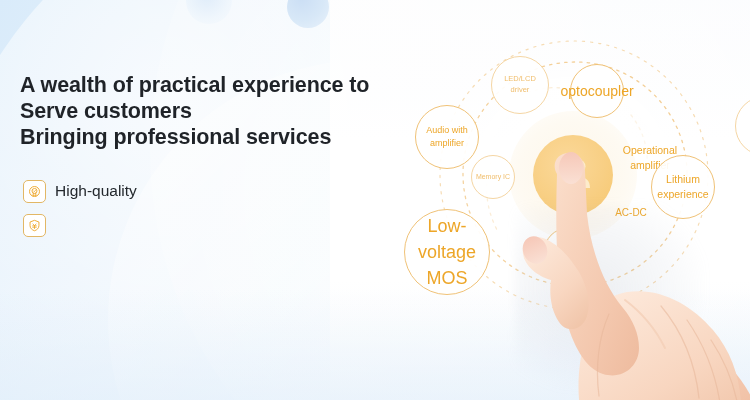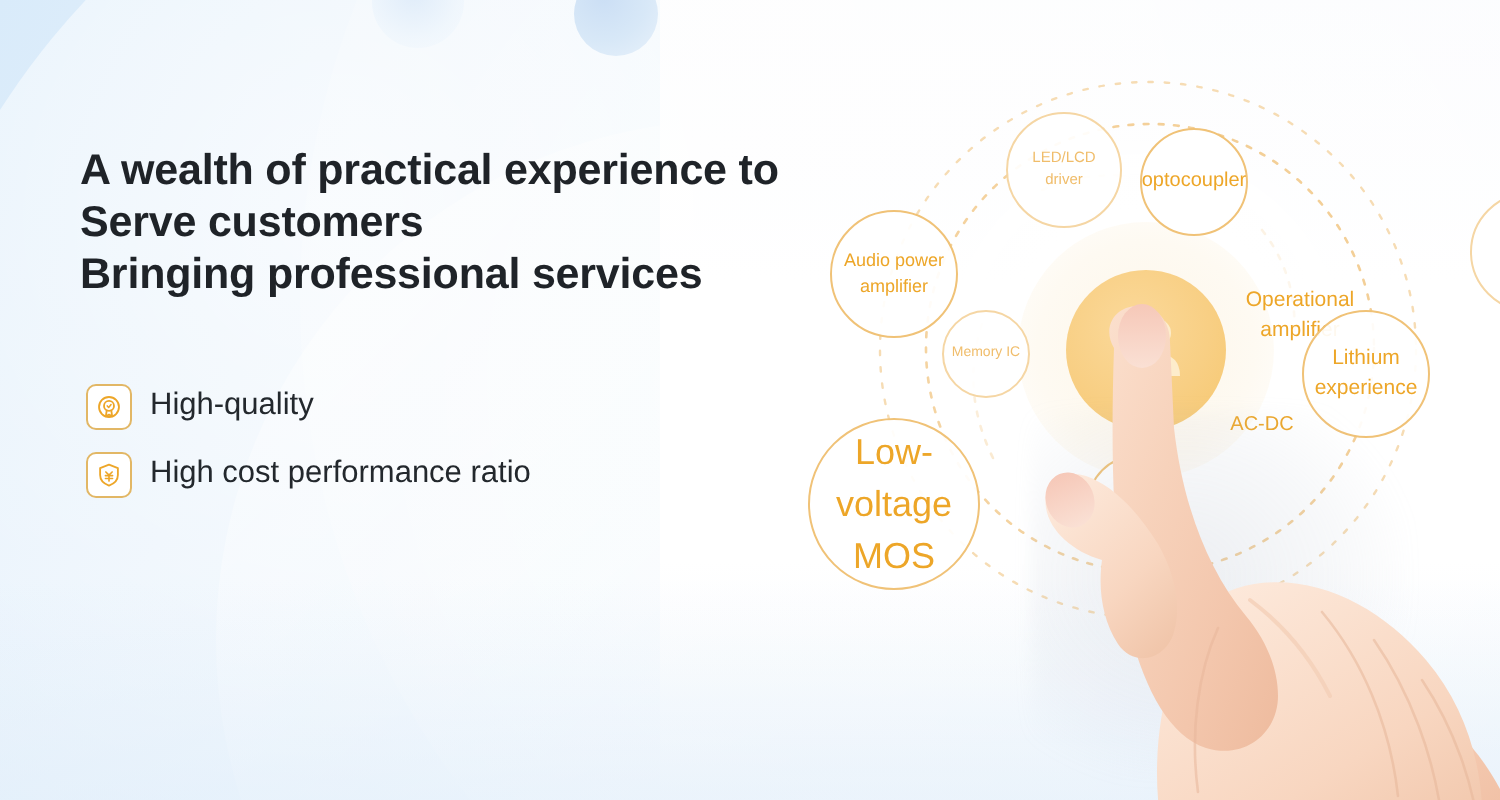--- a/index.html
+++ b/index.html
@@ -61,39 +61,39 @@
     background: linear-gradient(180deg, #fbfcfe 0%, #ffffff 35%, #ffffff 70%, #f4f8fc 100%);
   }
   .bg-bottom-wash {
     position: absolute;
     left: 0; bottom: 0;
     width: 750px; height: 110px;
     background: linear-gradient(180deg, rgba(228,240,251,0) 0%, rgba(223,237,250,.55) 100%);
   }
 
   
-  .copy { position: absolute; left: 40px; top: 72px; width: 380px; }
+  .copy { position: absolute; left: 20px; top: 72px; width: 380px; }
   .headline {
     color: #1f2328;
     font-weight: bold;
     font-size: 21.5px;
     line-height: 26px;
     letter-spacing: -0.1px;
     margin: 0;
     white-space: pre-line;
   }
   .subhead {
     color: #2c3238;
     font-size: 18px;
     line-height: 25px;
     margin: 16px 0 0 0;
     white-space: pre-line;
     font-weight: normal;
   }
-  .features { margin: 36px 0 0 3px; list-style: none; padding: 0; }
+  .features { margin: 24px 0 0 3px; list-style: none; padding: 0; }
   .feature {
     display: flex;
     align-items: center;
     height: 34px;
   }
   .feat-icon {
     width: 21px; height: 21px;
     flex: 0 0 21px;
     border: 1px solid #e2b765;
     border-radius: 5px;
@@ -212,21 +212,20 @@
       </li>
 
       <li class="feature">
         <span class="feat-icon">
           <svg width="13" height="13" viewBox="0 0 24 24" fill="none" stroke="#eda628" stroke-width="1.7">
             <path d="M12 2.4 L20.2 5.6 V12 c0 5.2 -3.6 8.1 -8.2 9.7 C7.4 20.1 3.8 17.2 3.8 12 V5.6 Z" stroke-linejoin="round"></path>
             <path d="M9.1 9.2 L12 12.1 L14.9 9.2" stroke-linecap="round" stroke-linejoin="round" stroke-width="1.5"></path>
             <path d="M8.7 12.6 H15.3 M8.7 15.2 H15.3 M12 12.1 V17.6" stroke-linecap="round" stroke-width="1.5"></path>
           </svg>
         </span>
-        <span class="feat-label">High cost performance ratio</span>
       </li>
 
 
     </ul>
   </div>
 
   <div class="graphic">
 
     <svg class="dash-ring" viewBox="0 0 236 236">
       <circle cx="118" cy="118" r="112" fill="none" stroke="#f2c888" stroke-width="1.3" stroke-dasharray="2.4 5.2" stroke-linecap="round"></circle>
@@ -245,30 +244,30 @@
     <div class="halo-inner"></div>
     <div class="core">
       <svg width="42" height="40" viewBox="0 0 42 40">
         <circle cx="26.5" cy="11.5" r="7" fill="#fdeccb"></circle>
         <path d="M15 33 q0 -11 11.5 -11 q11.5 0 11.5 11 z" fill="#fdeccb"></path>
         <circle cx="18" cy="11" r="7.6" fill="#ffffff"></circle>
         <path d="M5 34 q0 -12 13 -12 q13 0 13 12 z" fill="#ffffff"></path>
       </svg>
     </div>
 
-    <div class="bubble faint" style="left:108px; top:56px; width:58px; height:58px; font-size:7.5px;">
+    <div class="bubble faint" style="left:96px; top:56px; width:58px; height:58px; font-size:7.5px;">
       <span>LED/LCD driver</span>
     </div>
 
-    <div class="bubble" style="left:175px; top:64px; width:54px; height:54px; font-size:10px;">
+    <div class="bubble" style="left:175px; top:64px; width:54px; height:54px; font-size:14px;">
       <span>optocoupler</span>
     </div>
 
     <div class="bubble" style="left:20px; top:105px; width:64px; height:64px; font-size:9px; white-space:pre-line;">
-      <span>Audio power
+      <span>Audio with
 amplifier</span>
     </div>
 
     <div class="bubble faint" style="left:76px; top:155px; width:44px; height:44px; font-size:7px;">
       <span>Memory IC</span>
     </div>
 
     <div class="bubble-open" style="left:213px; top:128px; width:84px; font-size:10.5px; white-space:pre-line;">
       <span>Operational
 amplifier</span>

